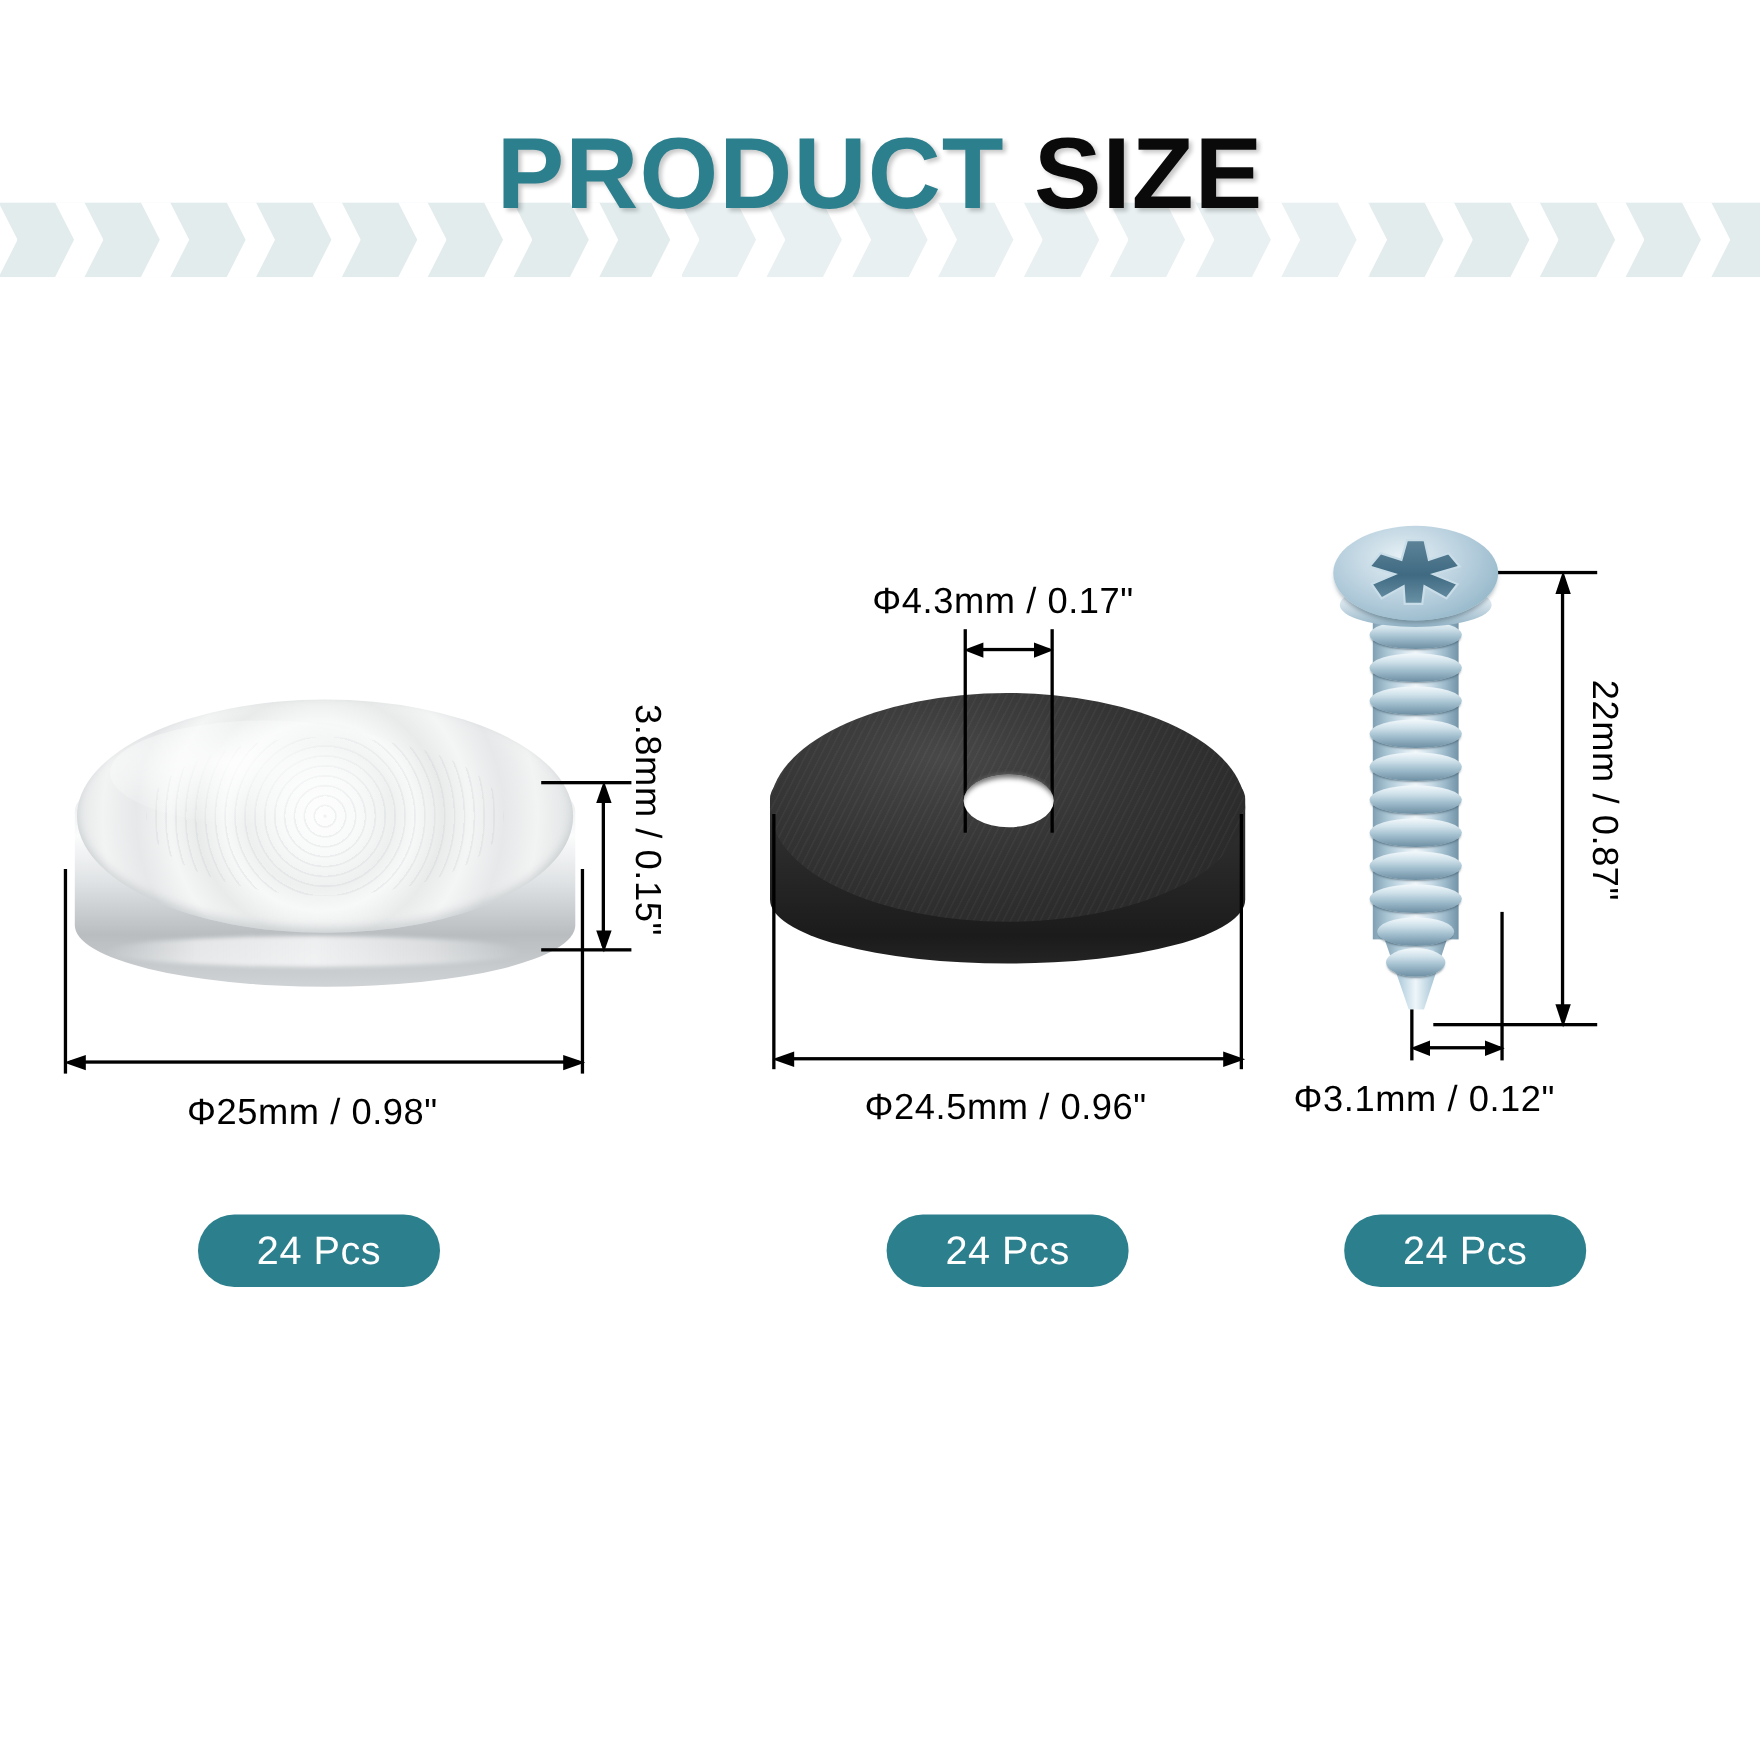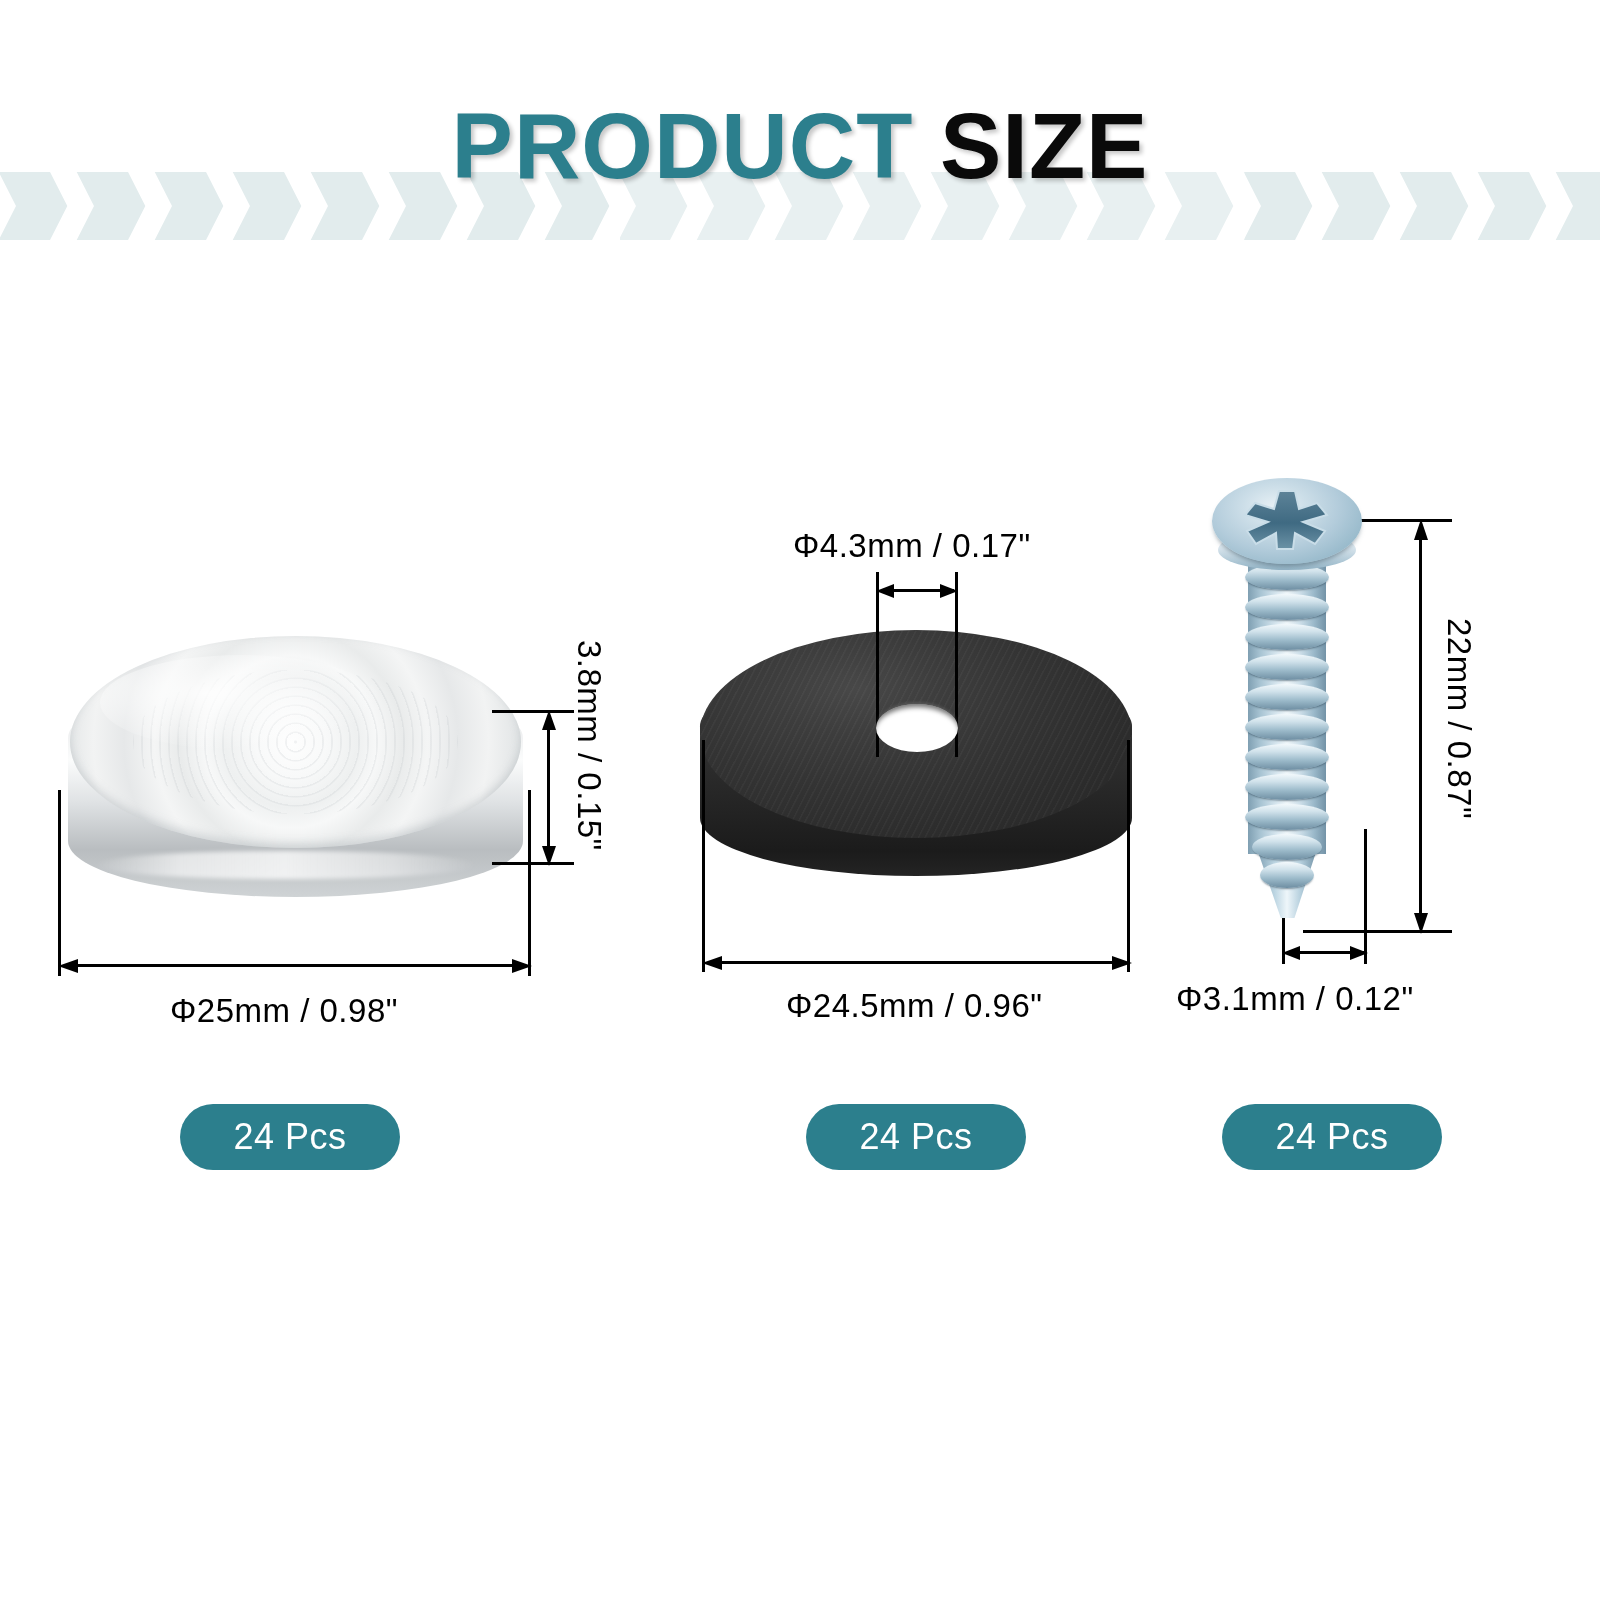--- a/index.html
+++ b/index.html
@@ -11,21 +11,21 @@
     width: 1600px;
     height: 1600px;
     font-family: "Liberation Sans", sans-serif;
     overflow: hidden;
     position: relative;
   }
 
   
   .header {
     position: absolute;
-    left: 0; top: 4px;
+    left: 0; top: 16px;
     width: 1600px;
     height: 250px;
   }
   .chevron-band {
     position: absolute;
     left: 0;
     top: 168px;
     width: 1600px;
     height: 68px;
     overflow: hidden;

